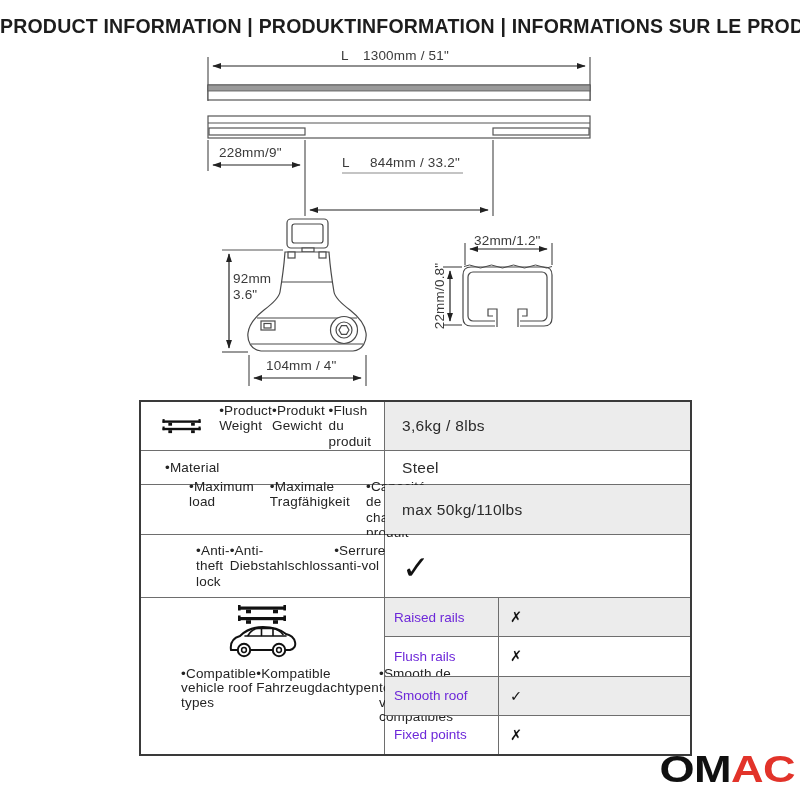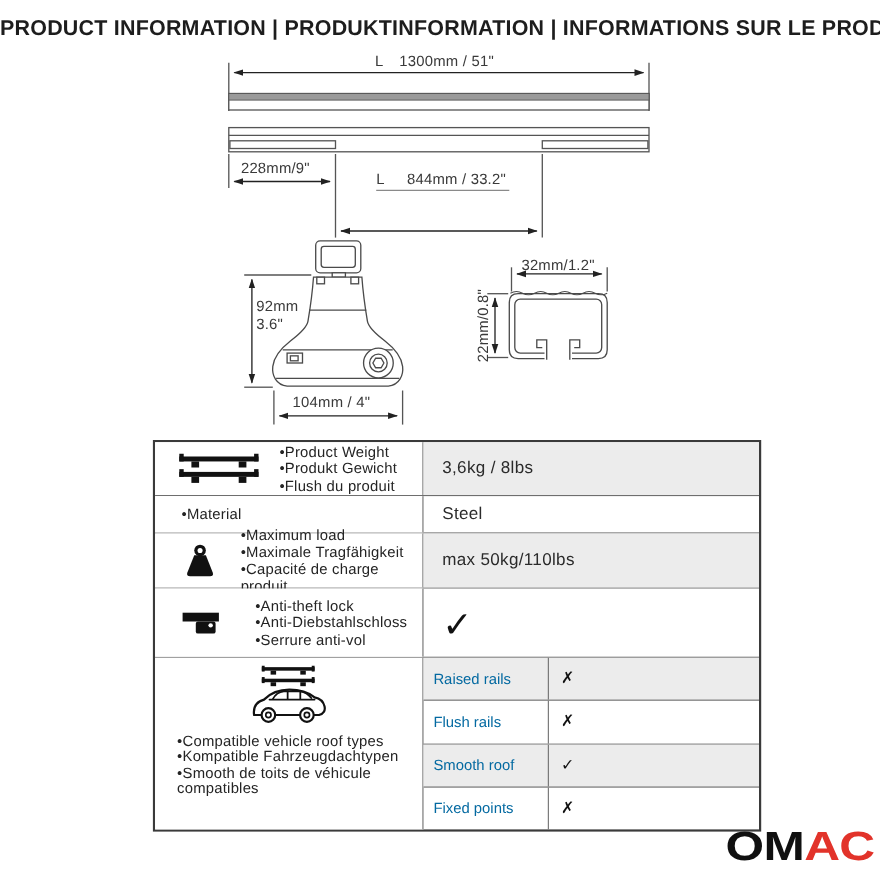--- a/index.html
+++ b/index.html
@@ -12,31 +12,31 @@
   .dimL{font-weight:500;}
   .rot{transform:translate(-50%,-50%) rotate(-90deg);}
 
   
   .ptable{position:absolute;left:139px;top:400px;width:549px;border:2px solid #3a3a3a;background:#fff;}
   .trow{display:flex;border-bottom:1px solid #6e6e6e;}
   .trow:last-child{border-bottom:none;}
   .cell-l{width:243px;border-right:1px solid #6e6e6e;display:flex;align-items:center;background:#fff;}
   .cell-r{flex:1;display:flex;align-items:center;padding-left:17px;font-size:15.5px;letter-spacing:0.3px;color:#2b2b2b;}
   .gray{background:#ececec;}
-  .labels{display:flex;flex-direction:column;line-height:1.14;font-size:13.5px;color:#242424;letter-spacing:0.2px;}
+  .labels{display:flex;flex-direction:row;line-height:1.14;font-size:13.5px;color:#242424;letter-spacing:0.2px;}
   .labels.tight{line-height:1.06;}
   .bigcheck{font-family:"DejaVu Sans",sans-serif;font-size:33px;font-weight:700;color:#111;margin-top:2px;}
   .mark{font-family:"DejaVu Sans",sans-serif;font-size:14.5px;color:#111;}
   .col{flex-direction:column;align-items:center;justify-content:flex-start;padding-top:7px;}
-  .col .labels{align-self:stretch;padding:6px 8px 0 20px;}
+  .col .labels{align-self:stretch;padding:6px 8px 0 40px;}
   .subcol{flex:1;display:flex;flex-direction:column;padding-left:0;}
   .subrow{flex:1;display:flex;border-bottom:1px solid #6e6e6e;}
   .subrow:last-child{border-bottom:none;}
   .sublabel{width:104px;border-right:1px solid #6e6e6e;display:flex;align-items:center;
-            padding-left:9px;font-size:13.5px;color:#0369a1;}
+            padding-left:9px;font-size:13.5px;color:#6d28d9;}
   .subval{flex:1;display:flex;align-items:center;padding-left:11px;}
 
   .logo{position:absolute;top:751px;right:5px;font-size:37px;font-weight:900;letter-spacing:-0.5px;
         transform:scaleX(1.22);transform-origin:100% 50%;white-space:nowrap;line-height:1;}
   .logo .lb{color:#101010;} .logo .lr{color:#e2332a;}
 </style>
 </head>
 <body>
 
 <div class="canvas">
@@ -170,21 +170,21 @@
       <div class="cell-r">Steel</div>
     </div>
 
     <div class="trow" style="height:49px;">
       <div class="cell-l">
         <svg style="margin-left:26px;" width="31" height="32" viewBox="0 0 31 32">
           <circle cx="15.5" cy="6" r="5.5" fill="#111"></circle>
             <circle cx="15.5" cy="6" r="2.4" fill="#fff"></circle>
           <path d="M10,10.5 h11 l6.5,16.5 q1.3,3.5 -2.6,3.5 h-18.8 q-3.9,0 -2.6,-3.5 z" fill="#111"></path>
         </svg>
-        <div class="labels" style="margin-left:22px;">
+        <div class="labels" style="margin-left:22px;gap:16px;">
           <span>•Maximum load</span>
           <span>•Maximale Tragfähigkeit</span>
           <span>•Capacité de charge produit</span>
         </div>
       </div>
       <div class="cell-r gray">max 50kg/110lbs</div>
     </div>
 
     <div class="trow" style="height:62px;">
       <div class="cell-l">

